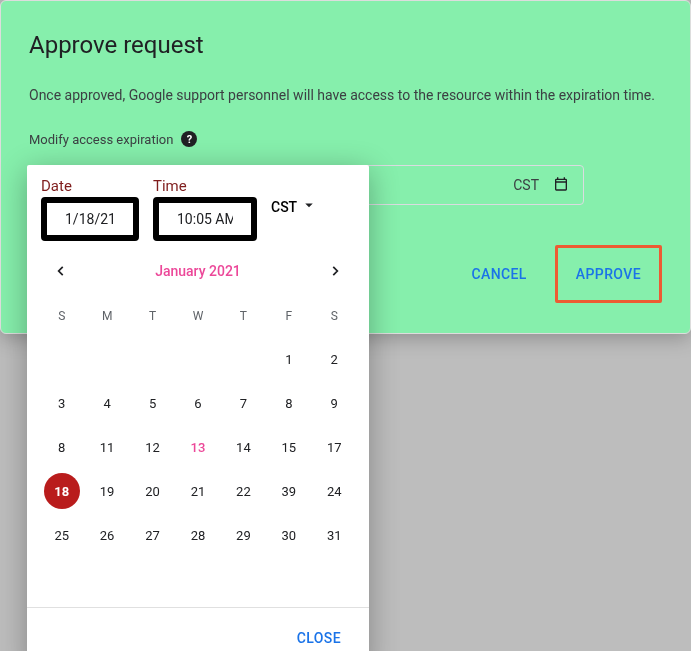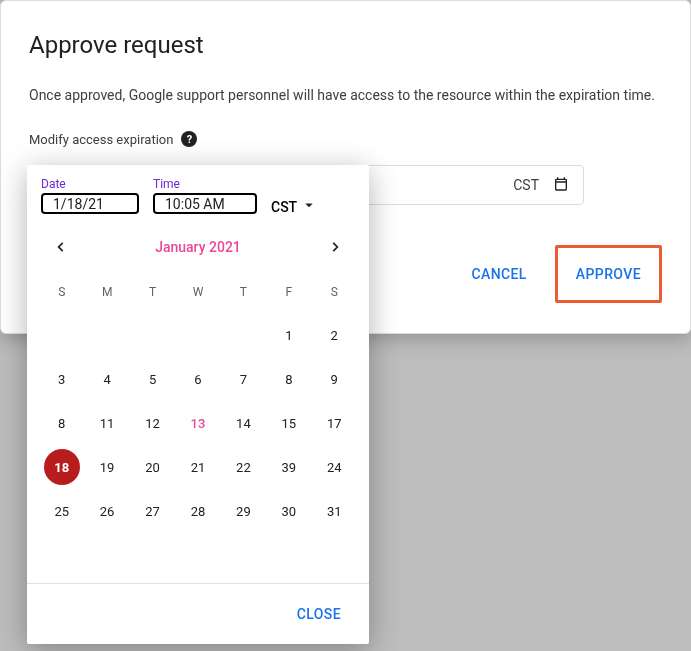--- a/index.html
+++ b/index.html
@@ -6,21 +6,21 @@
     body {
       font-family: Roboto, Arial, sans-serif;
       width: 691px; height: 651px;
       background: #bdbdbd;
       position: relative;
       overflow: hidden;
     }
     .dialog {
       position: absolute;
       top: 0; left: 0; right: 0;
-      background: #ffffff;
+      background: #86efac;
       border: 1px solid #ddd;
       border-radius: 6px;
       box-shadow: 0 4px 20px rgba(0,0,0,0.25);
       padding: 24px 28px 22px 28px;
       height: 334px;
     }
     .dialog-title {
       font-size: 24px;
       font-weight: 400;
       color: #202124;
@@ -100,29 +100,29 @@
       z-index: 10;
     }
     .popover-top {
       display: flex;
       align-items: flex-start;
       padding: 12px 14px 10px 14px;
       gap: 14px;
     }
     .field-wrap { display: flex; flex-direction: column; }
     .field-label {
-      font-size: 12px;
-      color: #6d28d9;
+      font-size: 15px;
+      color: #7f1d1d;
       margin-bottom: 2px;
     }
     .field-input {
-      border: 2px solid #000000;
+      border: 6px solid #000000;
       border-radius: 4px;
-      height: 21px;
-      padding: 0 10px;
+      height: 44px;
+      padding: 0 18px;
       font-size: 14px;
       color: #202124;
       font-family: inherit;
     }
     .date-input { width: 98px; }
     .time-input { width: 104px; }
     .tz-row {
       display: flex;
       align-items: center;
       gap: 3px;

